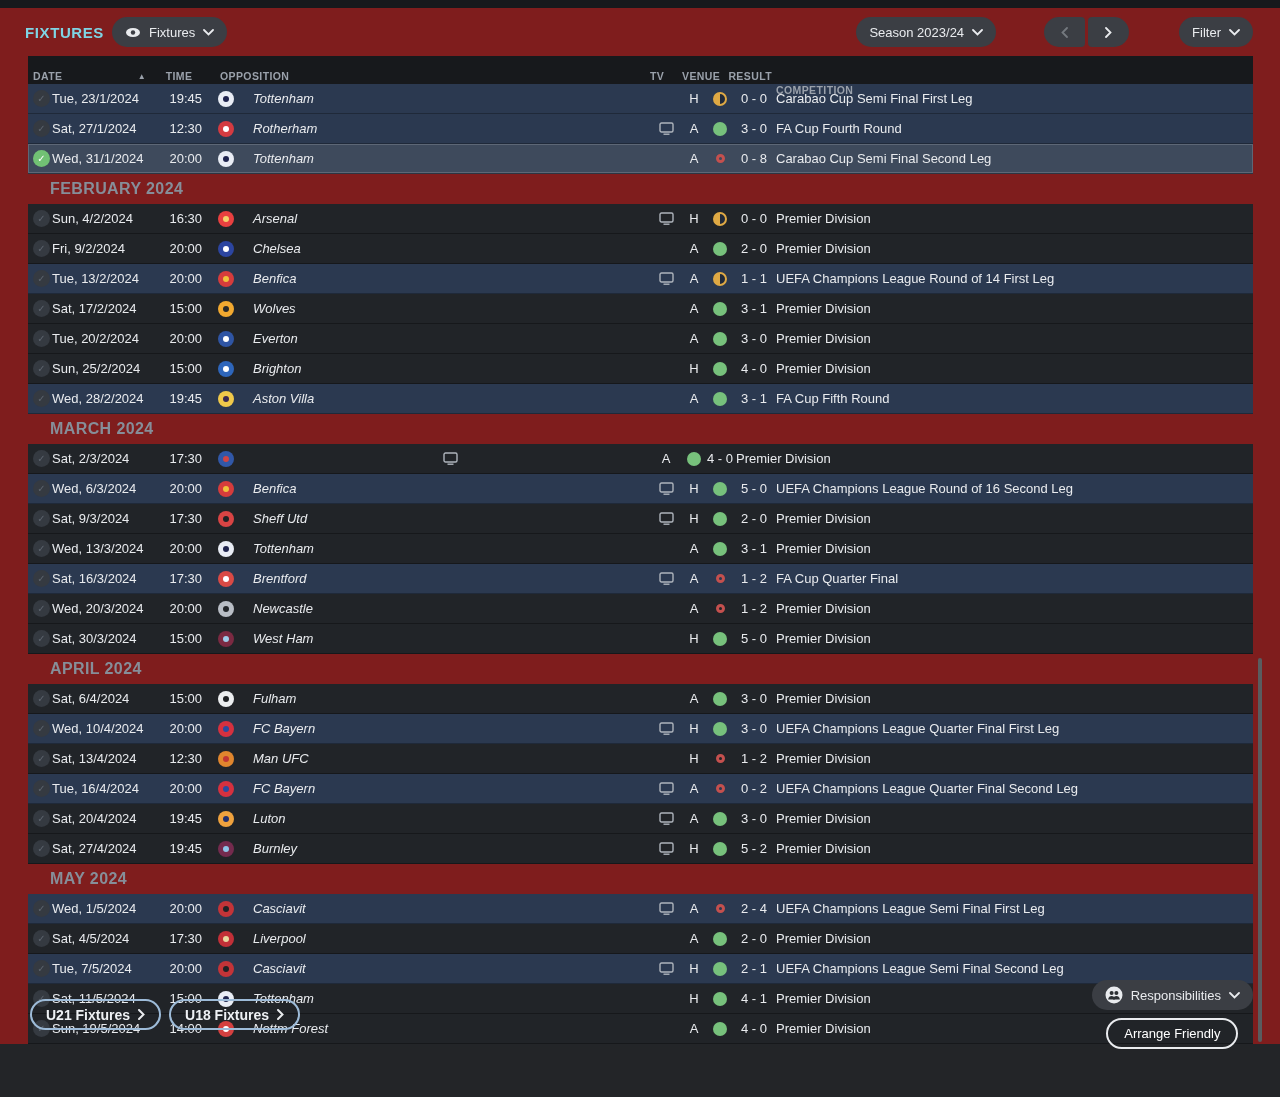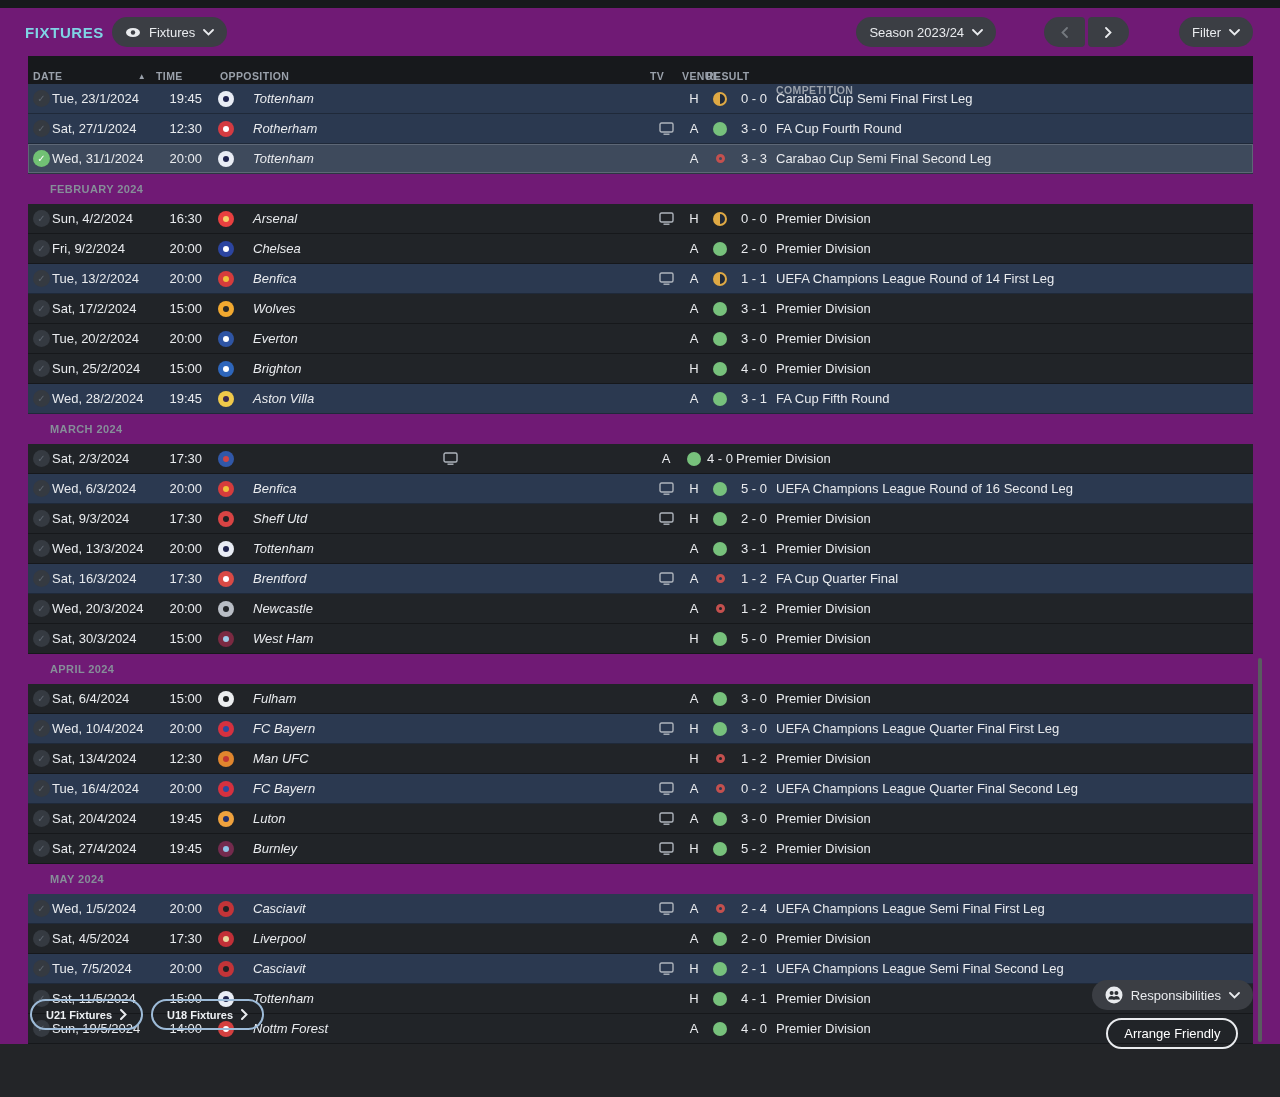--- a/index.html
+++ b/index.html
@@ -1,18 +1,18 @@
 <!DOCTYPE html>
 <html><head>
 <meta charset="utf-8">
 <style>
   * { margin:0; padding:0; box-sizing:border-box; }
   html,body { width:1280px; height:1097px; overflow:hidden; background:#232528;
               font-family:"Liberation Sans", sans-serif; color:#e9ebee; }
-  #app { position:relative; width:1280px; height:1044px; background:#701a75; }
+  #app { position:relative; width:1280px; height:1044px; background:#7f1d1d; }
   .topstrip { height:8px; background:#17191c; }
 
   
   .pagehead { height:48px; display:flex; align-items:center; padding:0 27px 0 25px; }
   .page-title { color:#7fd4e4; font-size:15px; font-weight:bold; letter-spacing:.6px; margin-right:8px; }
   .pill { background:#3b3e44; border:none; border-radius:16px; height:30px; padding:0 13px;
           display:inline-flex; align-items:center; gap:8px; color:#e9ebee; font-size:13px; cursor:pointer; }
   .head-right { margin-left:auto; display:flex; align-items:center;gap:44px; }
   .navgroup { display:flex; gap:3px; margin:0 6px 0 4px; }
   .navbtn { background:#3b3e44; border:none; width:41px; height:30px; display:inline-flex;
@@ -20,31 +20,31 @@
   .navbtn.prev { border-radius:15px 4px 4px 15px; }
   .navbtn.next { border-radius:4px 15px 15px 4px; }
 
   
   .grid { display:grid; grid-template-columns:24px 104px 46px 48px 400px 32px 24px 28px 40px 1fr;
           align-items:center; }
   .colhead { width:1225px; margin-left:28px; height:28px; background:#17191c;
              font-size:10.5px; font-weight:bold; letter-spacing:.4px; color:#9aa1ab; }
   .colhead .h-date { grid-column:1/3; padding-left:5px; display:flex; align-items:center; }
   .sort-arrow { margin-left:auto; margin-right:10px; font-size:8px; color:#9aa1ab; }
-  .colhead .h-time { grid-column:3; text-align:left; }
+  .colhead .h-time { grid-column:3; text-align:center; }
   .colhead .h-opp  { grid-column:4/6; padding-left:18px; }
   .colhead .h-tv   { grid-column:6; text-align:left; }
   .colhead .h-venue{ grid-column:7; white-space:nowrap; overflow:visible; }
-  .colhead .h-res  { grid-column:8/10; padding-right:2px; white-space:nowrap; }
+  .colhead .h-res  { grid-column:8/10; text-align:right; padding-right:2px; white-space:nowrap; }
   .colhead .h-comp { grid-column:10; padding-left:2px;margin-top:28px; }
 
   
   .table { width:1225px; margin-left:28px; }
   .month-row { height:30px; display:flex; align-items:center; padding-left:22px;
-               font-size:11px; font-weight:bold; letter-spacing:.4px; color:#868e99; }
+               font-size:16px; font-weight:bold; letter-spacing:.4px; color:#868e99; }
   .row { height:30px; background:#212428; border-bottom:1px solid rgba(0,0,0,.32);
          font-size:13px; cursor:pointer; }
   .row.cup { background:#2b3950; border-bottom:1px solid rgba(0,0,0,.28); }
   .row.selected { background:#3e4a5c; box-shadow:inset 0 0 0 1px rgba(255,255,255,.16); }
   .cell { white-space:nowrap; }
   .c-check { padding-left:5px; display:flex; }
   .chk { width:17px; height:17px; border-radius:50%; background:#353a41; color:#5d646e;
          font-size:10px; display:flex; align-items:center; justify-content:center; }
   .chk-green { background:#71c174; color:#ffffff; }
   .c-time { text-align:right; }
@@ -59,21 +59,21 @@
   .res-win  { background:#77c17c; }
   .res-draw { border:2px solid #dfa944; background:linear-gradient(90deg,#dfa944 50%,#222a38 50%); }
   .res-loss { border:3px solid #c4504e; background:transparent; width:9px; height:9px; }
   .c-score { text-align:center; }
   .c-comp { padding-left:2px; }
 
   
   .footer { position:absolute; left:0; bottom:0; width:1280px; height:53px;
             display:flex; align-items:center; padding:0 27px 6px 30px; }
   .outline-btn { background:transparent; border:2px solid #9dbbd8; border-radius:16px; height:31px;
-                 padding:0 14px; color:#eef1f4; font-size:11px; font-weight:bold; display:inline-flex;
+                 padding:0 14px; color:#eef1f4; font-size:14px; font-weight:bold; display:inline-flex;
                  align-items:center; gap:8px; cursor:pointer; margin-right:8px; }
   .foot-right { margin-left:auto; display:flex; align-items:center; gap:8px;flex-direction:column; }
   .resp-btn { font-weight:normal; }
   .arrange-btn { background:transparent; border:2px solid #e9ebee; border-radius:16px; height:31px;
                  padding:0 16px; color:#ffffff; font-size:13px; display:inline-flex; align-items:center; cursor:pointer; }
 
   .scroll-thumb { position:absolute; right:18px; top:658px; width:4px; height:384px;
                   background:#595c5f; border-radius:2px; }
 </style>
 </head>
@@ -204,21 +204,21 @@
           <span class="badge" style="background: rgb(233, 237, 245);">
             <i style="background: rgb(32, 37, 79);"></i>
           </span>
         </span>
         <span class="cell c-team">Tottenham</span>
         <span class="cell c-tv"></span>
         <span class="cell c-venue">A</span>
         <span class="cell c-res">
           <span class="res res-loss"></span>
         </span>
-        <span class="cell c-score">3 - 3</span>
+        <span class="cell c-score">0 - 8</span>
         <span class="cell c-comp">Carabao Cup Semi Final Second Leg</span>
       </div>
       <div class="month-row">FEBRUARY 2024</div>
       <div class="row grid">
         <span class="cell c-check">
           <span class="chk">✓</span>
         </span>
         <span class="cell c-date">Sun, 4/2/2024</span>
         <span class="cell c-time">16:30</span>
         <span class="cell c-badge">

